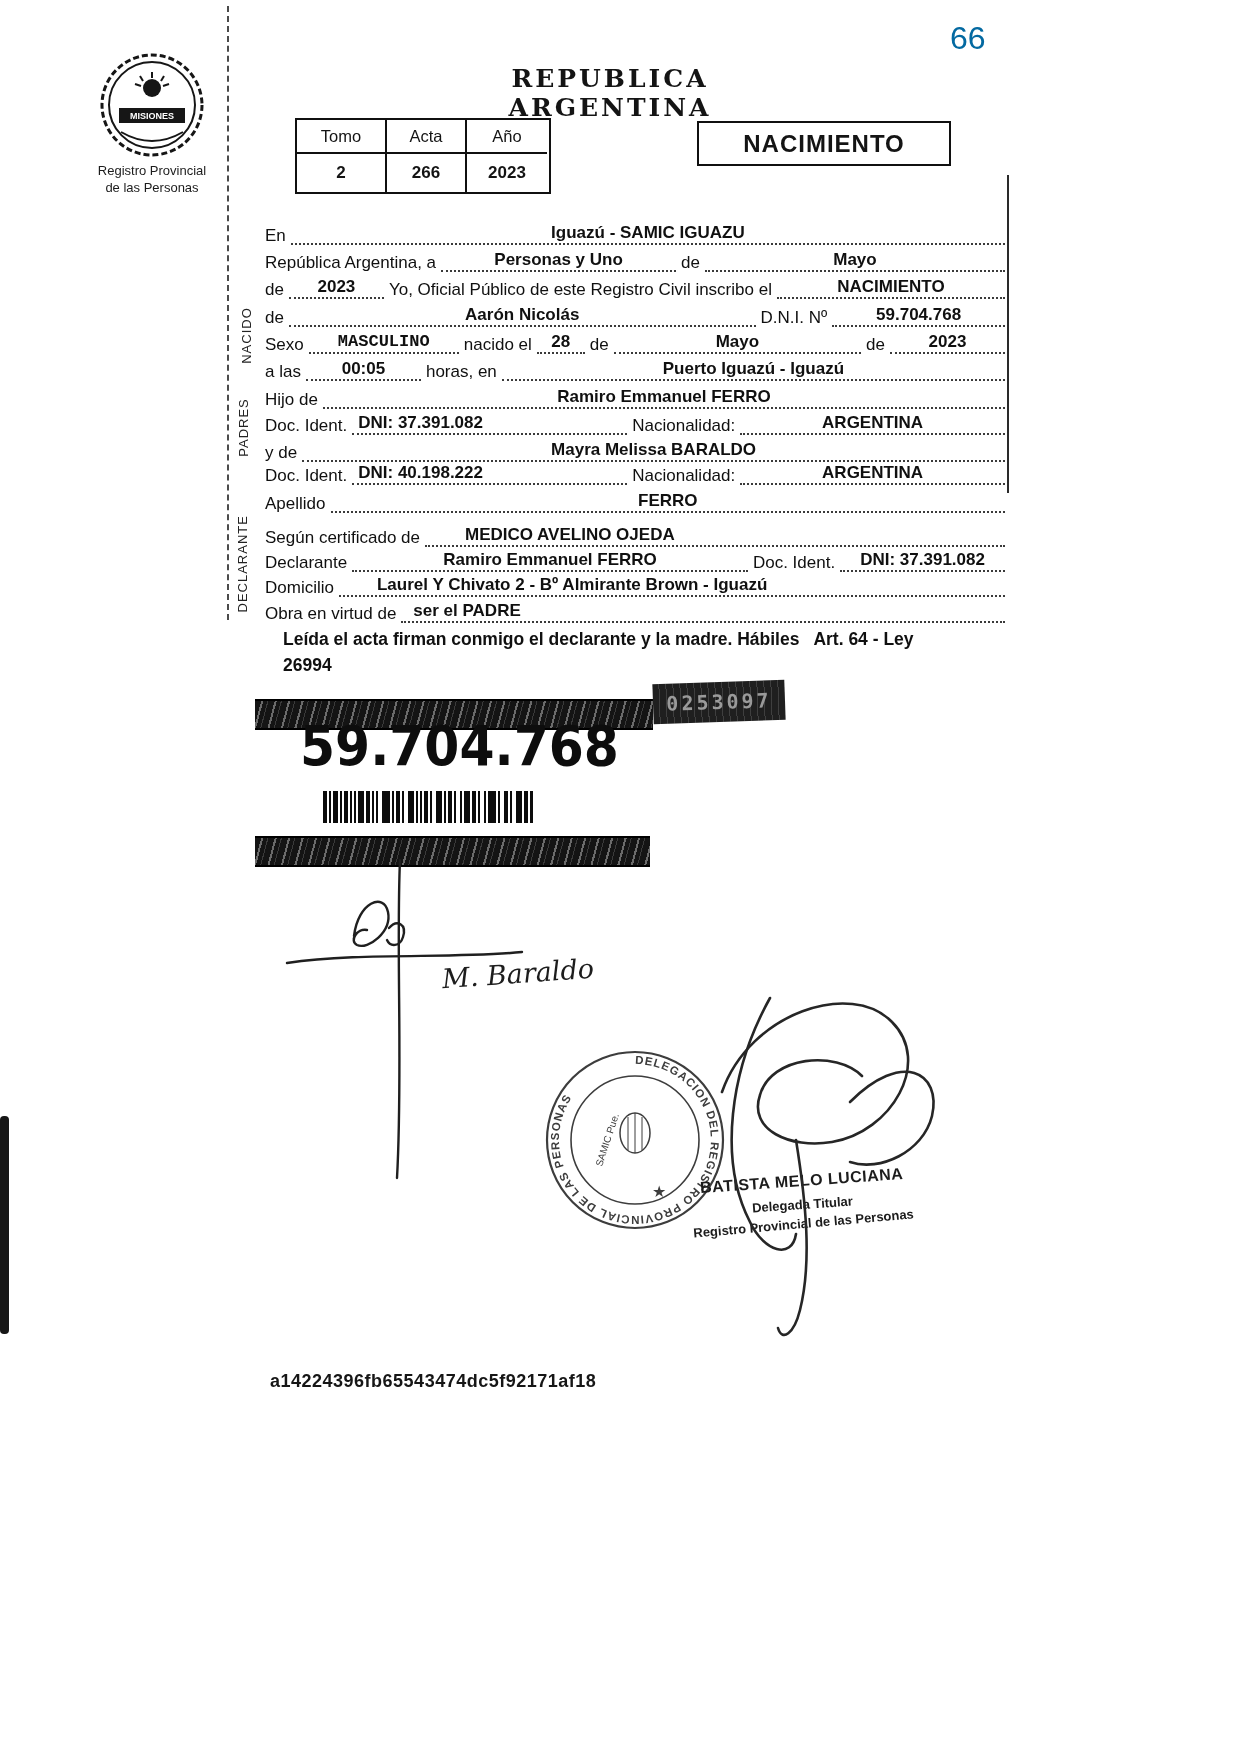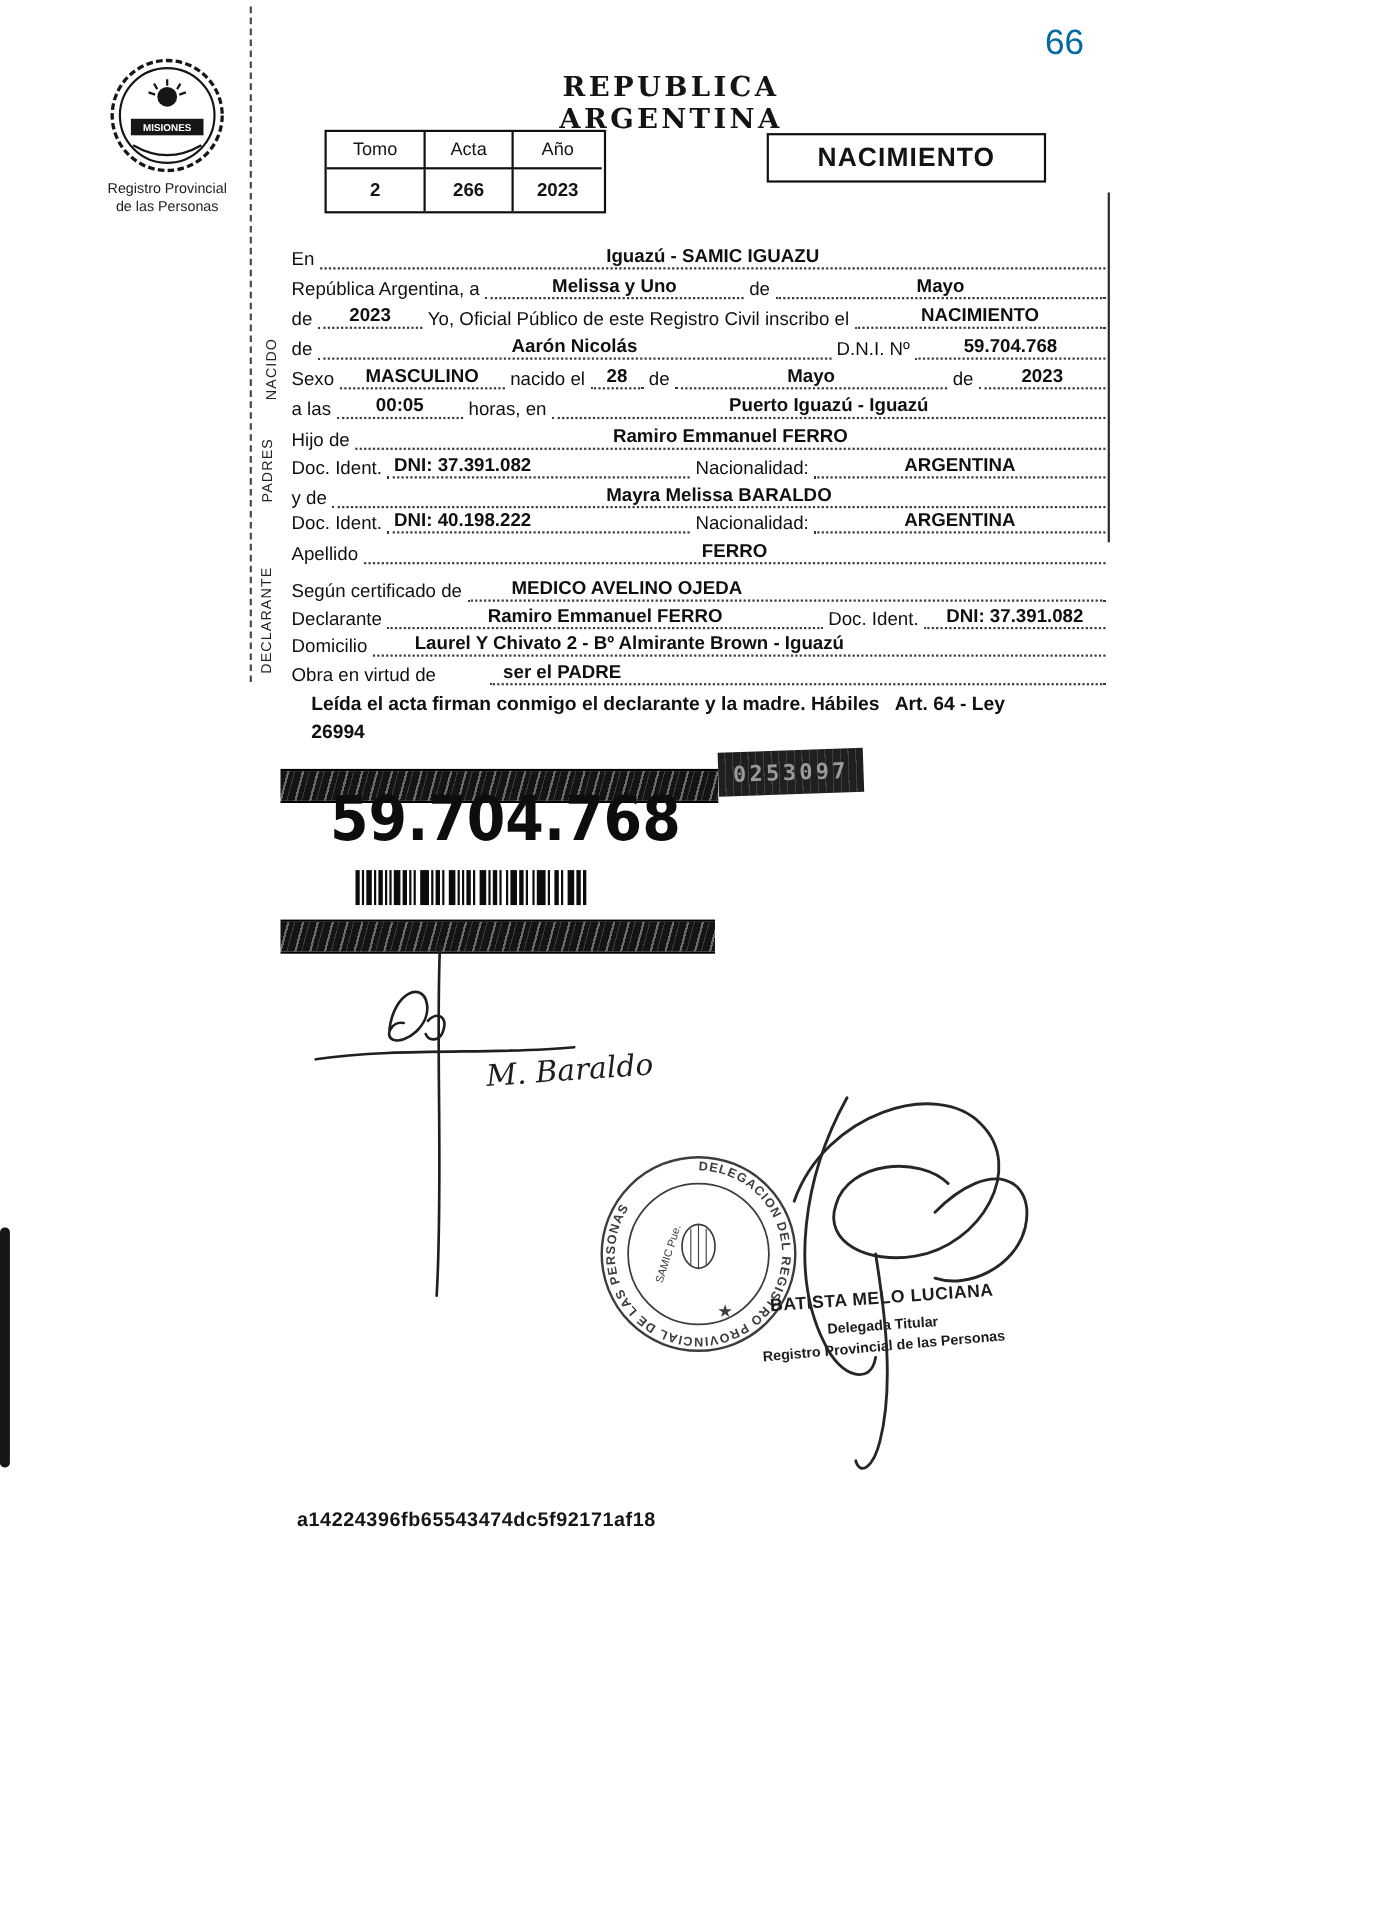--- a/index.html
+++ b/index.html
@@ -125,21 +125,21 @@
   <div class="fline" style="top:218px;">
     <span class="lbl first">En</span>
     <span class="fill">
         <b class="val">Iguazú - SAMIC IGUAZU</b>
       </span>
   </div>
 
   <div class="fline" style="top:245px;">
     <span class="lbl first">República Argentina, a</span>
     <span class="fill" style="flex:0 0 235px;">
-        <b class="val">Melissa y Uno</b>
+        <b class="val">Personas y Uno</b>
       </span>
     <span class="lbl">de</span>
     <span class="fill">
         <b class="val">Mayo</b>
       </span>
   </div>
 
   <div class="fline" style="top:272px;">
     <span class="lbl first">de</span>
     <span class="fill" style="flex:0 0 95px;">
@@ -157,21 +157,21 @@
         <b class="val">Aarón Nicolás</b>
       </span>
     <span class="lbl">D.N.I. Nº</span>
     <span class="fill" style="flex:1 1 0;">
         <b class="val">59.704.768</b>
       </span>
   </div>
 
   <div class="fline" style="top:327px;">
     <span class="lbl first">Sexo</span>
-    <span class="fill" style="flex:0 0 150px;">
+    <span class="fill" style="flex:0 0 150px;font-family:Liberation Mono, monospace;">
         <b class="val">MASCULINO</b>
       </span>
     <span class="lbl">nacido el</span>
     <span class="fill" style="flex:0 0 48px;">
         <b class="val">28</b>
       </span>
     <span class="lbl">de</span>
     <span class="fill">
         <b class="val">Mayo</b>
       </span>
@@ -253,21 +253,21 @@
       </span>
   </div>
 
   <div class="fline" style="top:570px;">
     <span class="lbl first">Domicilio</span>
     <span class="fill left">
         <b class="val ml-lg">Laurel Y Chivato 2 - Bº Almirante Brown - Iguazú</b>
       </span>
   </div>
 
-  <div class="fline" style="top:596px;gap:44px;">
+  <div class="fline" style="top:596px;">
     <span class="lbl first">Obra en virtud de</span>
     <span class="fill left">
         <b class="val ml-sm">ser el PADRE</b>
       </span>
   </div>
 
   <div class="abs closing">Leída el acta firman conmigo el declarante y la madre. Hábiles   Art. 64 - Ley
 26994</div>
 
   <div class="abs band band1"></div>

